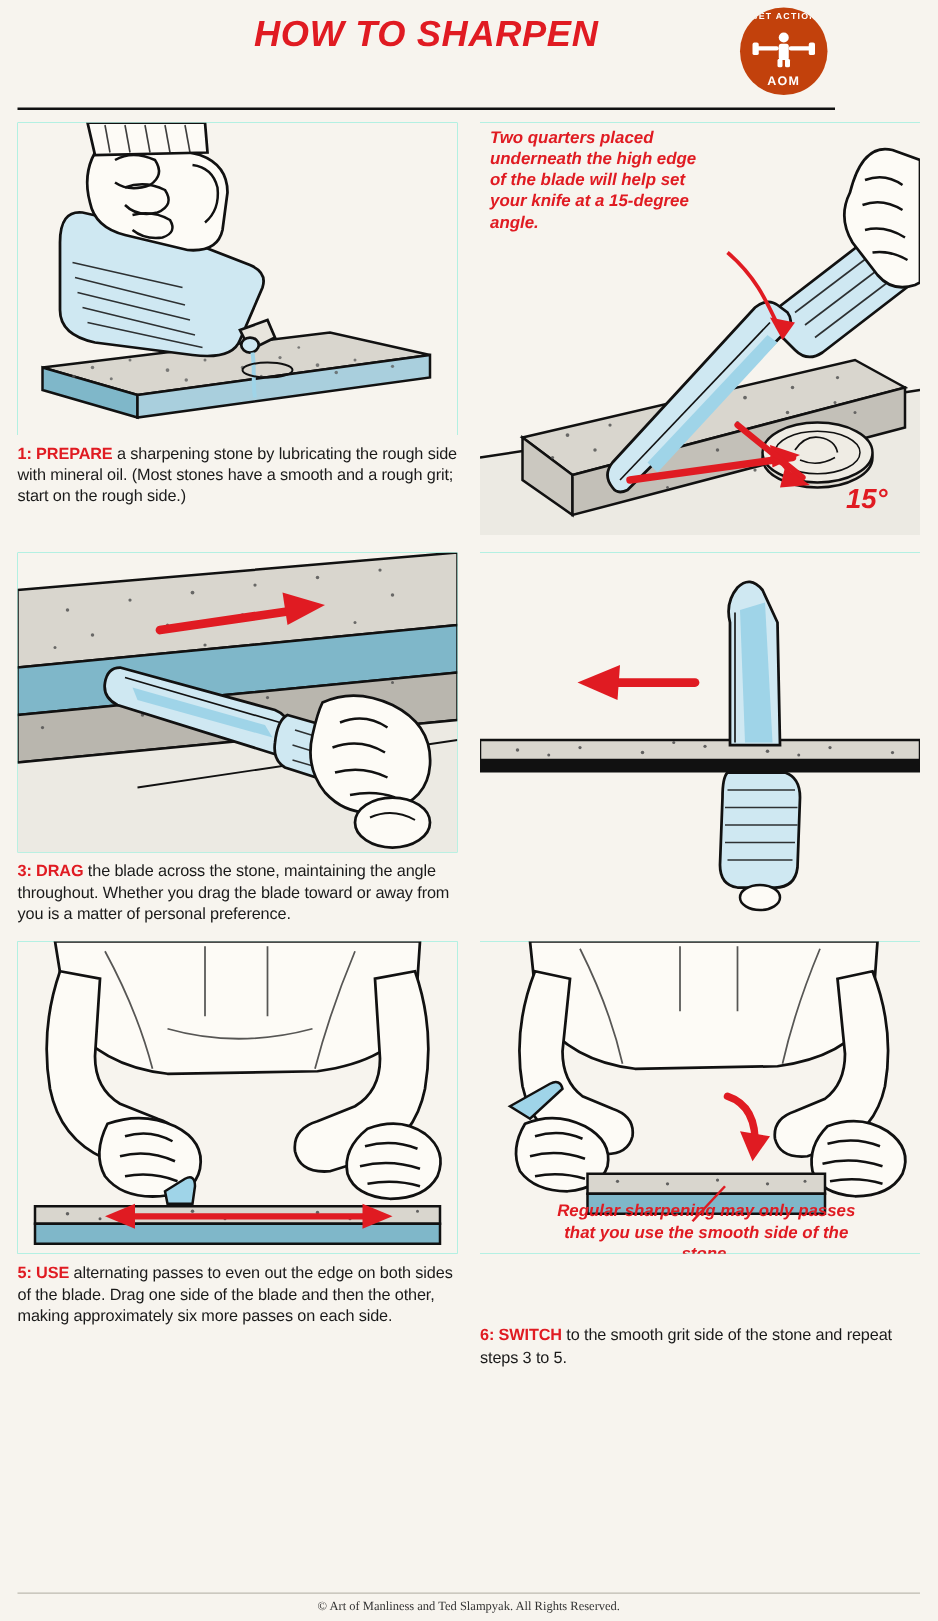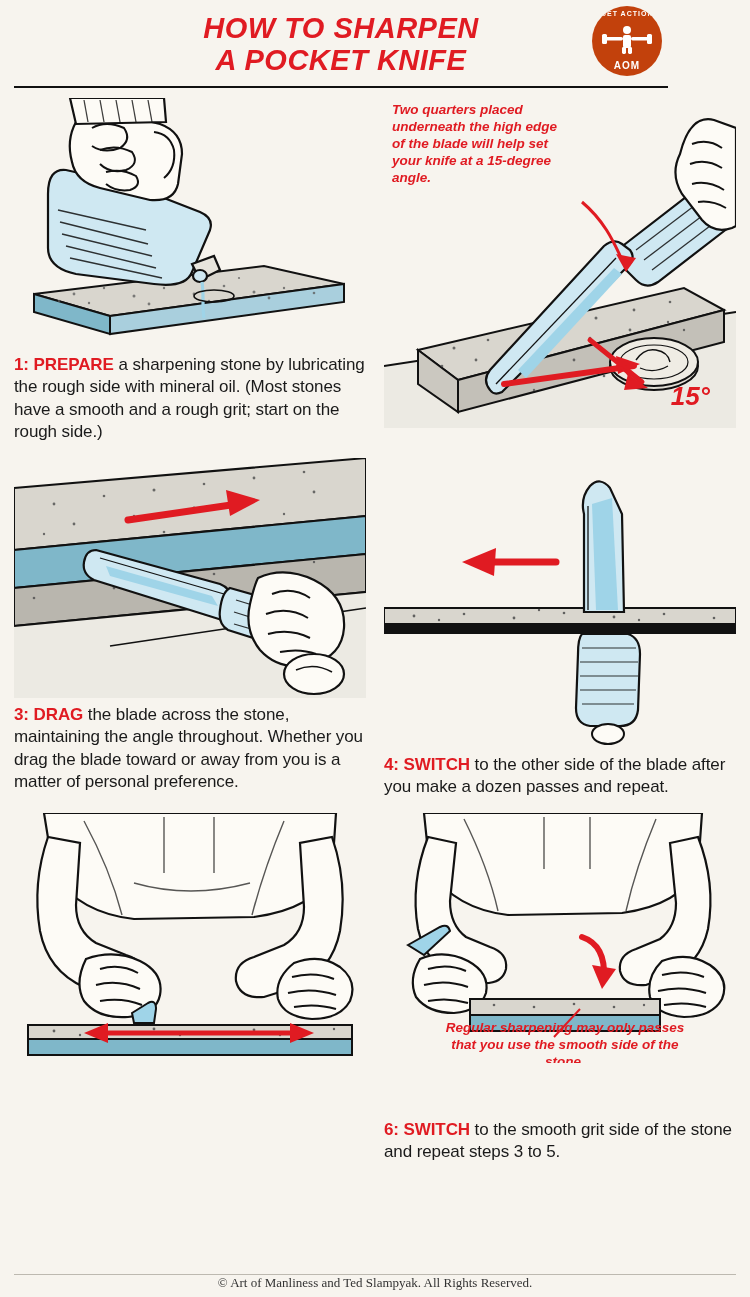--- a/index.html
+++ b/index.html
@@ -43,56 +43,55 @@
   
   .grid{
     display:grid;
     grid-template-columns:352px 352px;
     column-gap:18px;
     margin-top:10px;
   }
   .cell{position:relative;}
   .art{position:relative;width:100%;background:#5eead4;overflow:hidden;text-decoration:underline;}
   .caption{
-    font-size:17px;
+    font-size:13px;
     line-height:1.32;
     margin-top:6px;
     letter-spacing:-0.1px;
   }
   .step-label{color:#e01b22;font-weight:bold;}
   .annot{
     color:#e01b22;
     font-style:italic;
     font-weight:bold;
     font-size:13.5px;
     line-height:1.25;
   }
 
   
   svg{display:block;}
 
   .footer{
     position:absolute;bottom:6px;left:0;width:750px;
     text-align:center;
     font-family:"Liberation Serif", serif;
-    font-size:13px;color:#333;
+    font-size:10px;color:#333;
   }
   .footrule{
     position:absolute;bottom:22px;left:14px;width:722px;border-top:1px solid #bdb9b0;
   }
 </style>
 </head>
 <body>
 
 <div class="page">
 
   <div class="header">
     <div class="title">
       <div>HOW TO SHARPEN</div>
-      <div>A POCKET KNIFE</div>
     </div>
     <div class="logo">
       <div class="get-action">GET ACTION</div>
       <div class="figure">
         <svg width="54" height="30" viewBox="0 0 54 30" aria-hidden="true">
           <g fill="#fff">
             <circle cx="27" cy="6" r="4"></circle>
             <rect x="23" y="11" width="8" height="13" rx="2"></rect>
             <rect x="5" y="13" width="18" height="3.4" rx="1.7"></rect>
             <rect x="31" y="13" width="18" height="3.4" rx="1.7"></rect>
@@ -266,21 +265,21 @@
           <polygon points="256,266 232,258 234,276" fill="#e01b22"></polygon>
           <g stroke="#e01b22" stroke-width="5" fill="none" stroke-linecap="round">
             <path d="M206,242 L258,284"></path>
           </g>
           <polygon points="264,290 244,276 240,292" fill="#e01b22"></polygon>
           <g stroke="#e01b22" stroke-width="3" fill="none">
             <path d="M232,268 q12,4 16,14"></path>
           </g>
         </svg>
         <div style="position:absolute;left:8px;top:4px;width:180px;" class="annot">Two quarters placed underneath the high edge of the blade will help set your knife at a 15-degree angle.</div>
-        <div style="position:absolute;right:26px;bottom:16px;color:#e01b22;font-weight:bold;font-style:italic;font-size:26px;">15°</div>
+        <div style="position:absolute;right:26px;bottom:16px;color:#e01b22;font-weight:bold;font-style:italic;font-size:22px;">15°</div>
       </div>
     </div>
 
     <div class="cell" style="margin-top:14px;">
       <div class="art">
         <svg width="352" height="240" viewBox="0 0 352 240">
           <rect width="352" height="240" fill="#f7f4ee"></rect>
 
           <polygon points="0,30 352,0 352,58 0,92" fill="#d9d6ce" stroke="#111" stroke-width="2"></polygon>
           <polygon points="0,92 352,58 352,96 0,130" fill="#7fb7c9" stroke="#111" stroke-width="2"></polygon>
@@ -390,24 +389,20 @@
             <path d="M198,246 L250,246"></path>
           </g>
           <ellipse cx="224" cy="276" rx="16" ry="10" fill="#fdfbf6" stroke="#111" stroke-width="2"></ellipse>
 
           <g stroke="#e01b22" stroke-width="7" fill="none" stroke-linecap="round">
             <path d="M172,104 L100,104"></path>
           </g>
           <polygon points="78,104 112,90 110,118" fill="#e01b22"></polygon>
         </svg>
       </div>
-      <div class="caption">
-        <span class="step-label">4:</span>
-        <span class="step-label">SWITCH</span><span> to the other side of the blade after you make a dozen passes and repeat.</span>
-      </div>
     </div>
 
     <div class="cell" style="margin-top:14px;">
       <div class="art">
         <svg width="352" height="250" viewBox="0 0 352 250">
           <rect width="352" height="250" fill="#f7f4ee"></rect>
 
           <g fill="#fdfbf6" stroke="#111" stroke-width="2.2">
             <path d="M30,0 L322,0 L318,60 Q300,96 240,104 L120,106 Q66,100 40,62 Z"></path>
           </g>
@@ -463,20 +458,24 @@
             <path d="M118,200 L134,190 Q142,186 142,196 L140,210 L120,210 Z"></path>
           </g>
 
           <g stroke="#e01b22" stroke-width="5" fill="none" stroke-linecap="round">
             <path d="M86,220 L282,220"></path>
           </g>
           <polygon points="70,220 94,210 94,230" fill="#e01b22"></polygon>
           <polygon points="300,220 276,210 276,230" fill="#e01b22"></polygon>
         </svg>
       </div>
+      <div class="caption">
+        <span class="step-label">5:</span>
+        <span class="step-label">USE</span><span> alternating passes to even out the edge on both sides of the blade. Drag one side of the blade and then the other, making approximately six more passes on each side.</span>
+      </div>
     </div>
 
     <div class="cell" style="margin-top:14px;">
       <div class="art">
         <svg width="352" height="250" viewBox="0 0 352 250">
           <rect width="352" height="250" fill="#f7f4ee"></rect>
 
           <g fill="#fdfbf6" stroke="#111" stroke-width="2.2">
             <path d="M40,0 L318,0 L314,56 Q296,92 238,100 L124,102 Q72,96 46,58 Z"></path>
           </g>

